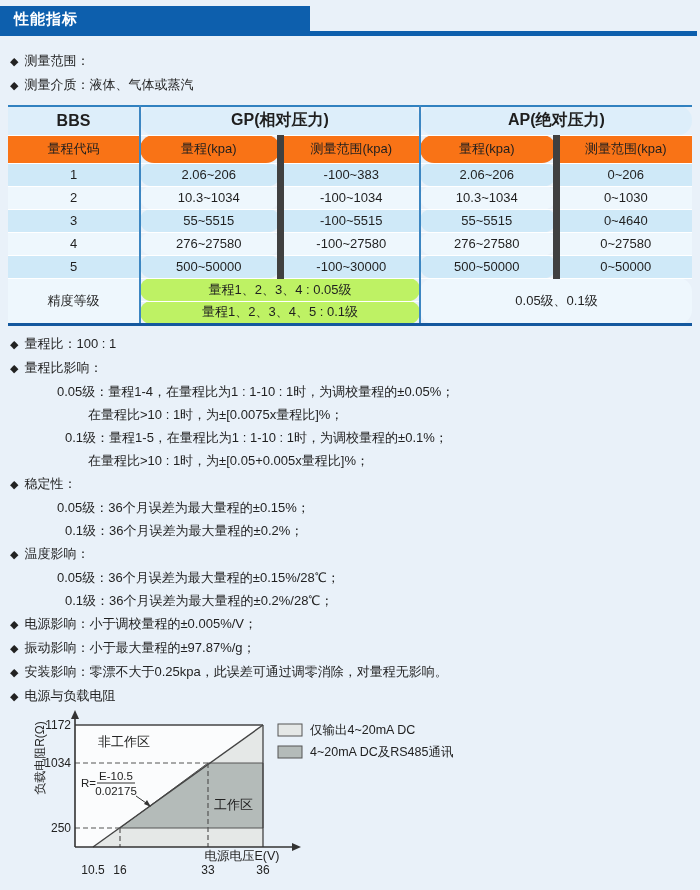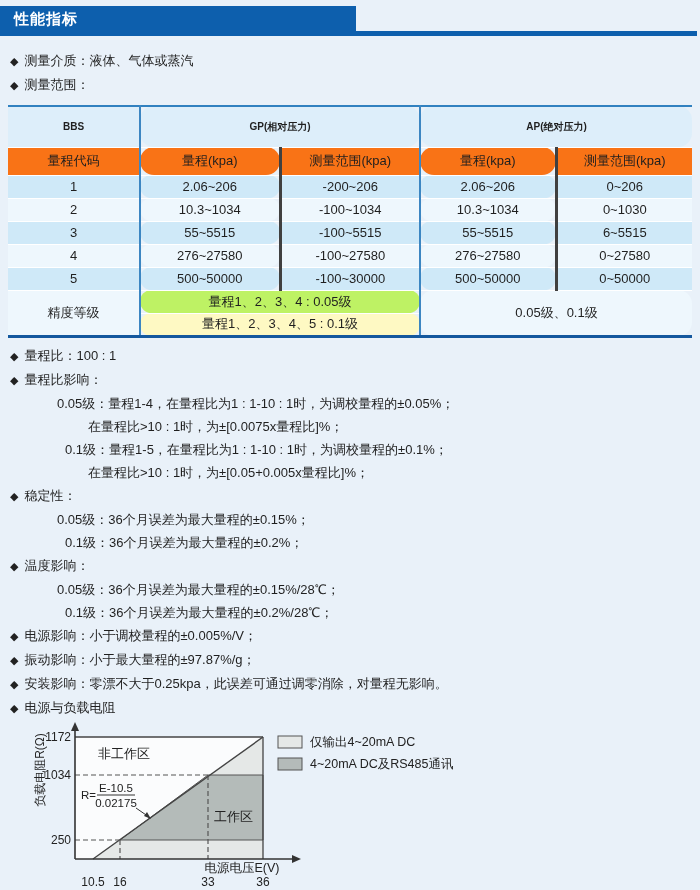--- a/index.html
+++ b/index.html
@@ -8,68 +8,68 @@
     height:890px;
     background:#e9f1f9;
     font-family:"Liberation Sans", sans-serif;
     color:#1f1f1f;
     overflow:hidden;
     position:relative;
   }
   
   .hdr { margin-top:6px; }
   .hdr-box {
-    width:356px; height:25px; background:#0d5fad;
+    width:310px; height:25px; background:#0d5fad;
     color:#ffffff; font-size:15px; font-weight:bold;
     line-height:25px; padding-left:14px; letter-spacing:1px;
   }
   .hdr-strip { width:697px; height:5px; background:#0d5fad; }
   
   .bullets-top { margin:13px 0 0 10px; }
   .spec-line { font-size:13px; line-height:23px; white-space:nowrap; }
   .diamond { margin-right:6px; font-size:11px; color:#222; }
   
   table.range {
     width:684px; margin:8px 8px 0 8px;
     border-collapse:collapse; table-layout:fixed;
     border-top:2px solid #3181c0; border-bottom:3px solid #14589e;
     font-size:13px; text-align:center;
   }
   table.range th, table.range td { padding:0; height:23px; font-weight:normal; }
-  tr.ghead th { height:41px; font-weight:bold; font-size:10px; background:#ddeefa; }
+  tr.ghead th { height:29px; font-weight:bold; font-size:16px; background:#ddeefa; }
   tr.shead td { height:28px; background:#f97316; }
   tr.odd  td { background:#cfe9f8; }
   tr.even td { background:#eef7fd; }
   tr.acc1 td { background:#bef264; }
-  tr.acc2 td { background:#fef9c3; }
+  tr.acc2 td { background:#bef264; }
   td.accL, td.accR { background:#eef7fd !important; }
   .vmajor { border-left:2px solid #3c86c2;border-radius:14px; }
-  .vsub   { border-left:3px solid #404040; }
+  .vsub   { border-left:7px solid #404040; }
   tr.rowsep td, tr.rowsep th { border-top:1px solid #ffffff; }
   
   .specs { margin:6px 0 0 10px; }
   .l0 { padding-left:0; }
   .l1 { padding-left:47px; }
   .l1b{ padding-left:55px; }
   .l2 { padding-left:78px; }
   
   .chart-wrap { margin:2px 0 0 30px; }
   svg text { font-family:"Liberation Sans", sans-serif; fill:#222222; }
 </style>
 </head>
 <body>
 
 <div class="hdr">
   <div class="hdr-box">性能指标</div>
   <div class="hdr-strip"></div>
 </div>
 
 <div class="bullets-top">
+  <div class="spec-line l0"><span class="diamond">◆</span><span>测量范围：</span></div>
   <div class="spec-line l0"><span class="diamond">◆</span><span>测量介质：液体、气体或蒸汽</span></div>
-  <div class="spec-line l0"><span class="diamond">◆</span><span>测量范围：</span></div>
 </div>
 
 <table class="range">
   <colgroup>
       <col style="width:132px">
       <col style="width:140px">
       <col style="width:140px">
       <col style="width:136px">
       <col style="width:136px">
     </colgroup>
@@ -82,37 +82,37 @@
   <tr class="shead rowsep">
     <td>量程代码</td>
     <td class="vmajor">量程(kpa)</td>
     <td class="vsub">测量范围(kpa)</td>
     <td class="vmajor">量程(kpa)</td>
     <td class="vsub">测量范围(kpa)</td>
   </tr>
   <tr class="odd rowsep">
     <td>1</td>
     <td class="vmajor">2.06~206</td>
-    <td class="vsub">-200~206</td>
+    <td class="vsub">-100~383</td>
     <td class="vmajor">2.06~206</td>
     <td class="vsub">0~206</td>
   </tr>
   <tr class="even rowsep">
     <td>2</td>
     <td class="vmajor">10.3~1034</td>
     <td class="vsub">-100~1034</td>
     <td class="vmajor">10.3~1034</td>
     <td class="vsub">0~1030</td>
   </tr>
   <tr class="odd rowsep">
     <td>3</td>
     <td class="vmajor">55~5515</td>
     <td class="vsub">-100~5515</td>
     <td class="vmajor">55~5515</td>
-    <td class="vsub">6~5515</td>
+    <td class="vsub">0~4640</td>
   </tr>
   <tr class="even rowsep">
     <td>4</td>
     <td class="vmajor">276~27580</td>
     <td class="vsub">-100~27580</td>
     <td class="vmajor">276~27580</td>
     <td class="vsub">0~27580</td>
   </tr>
   <tr class="odd rowsep">
     <td>5</td>

